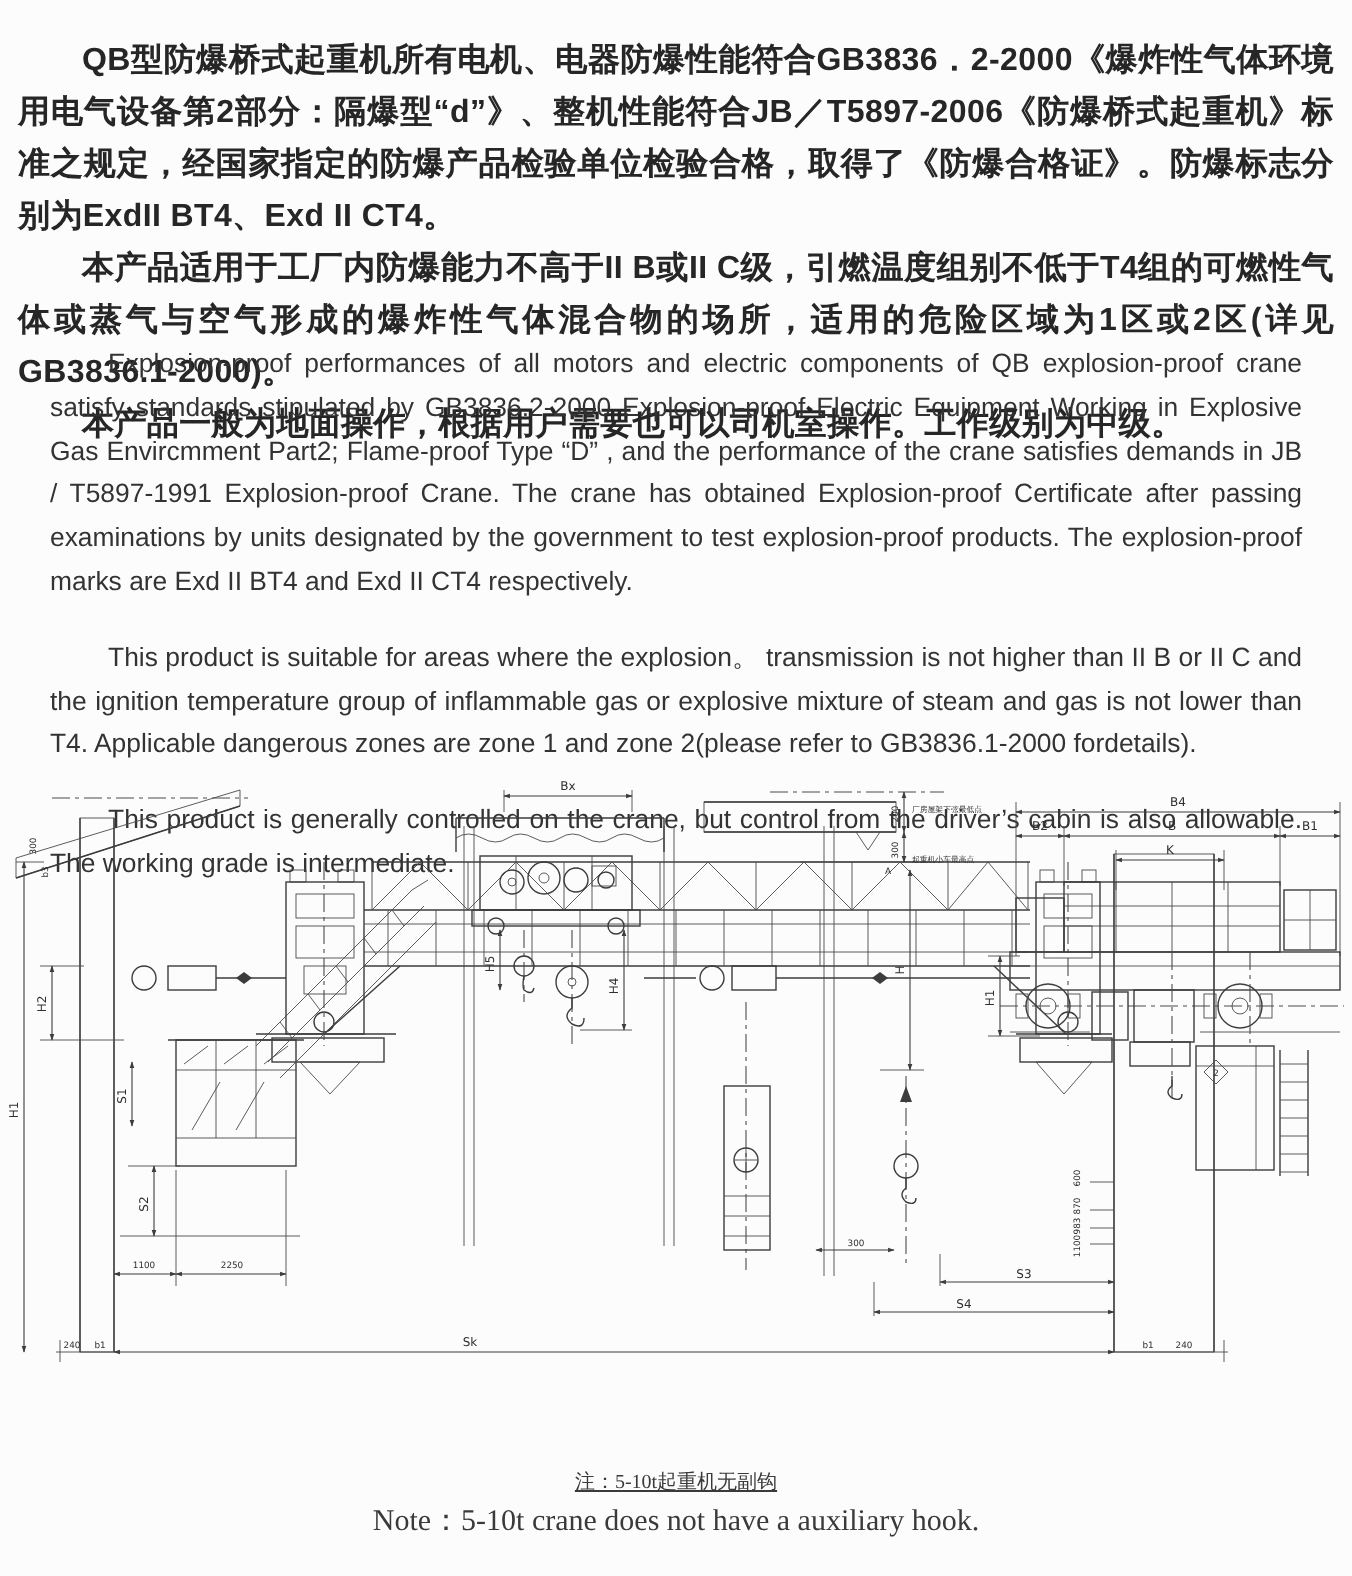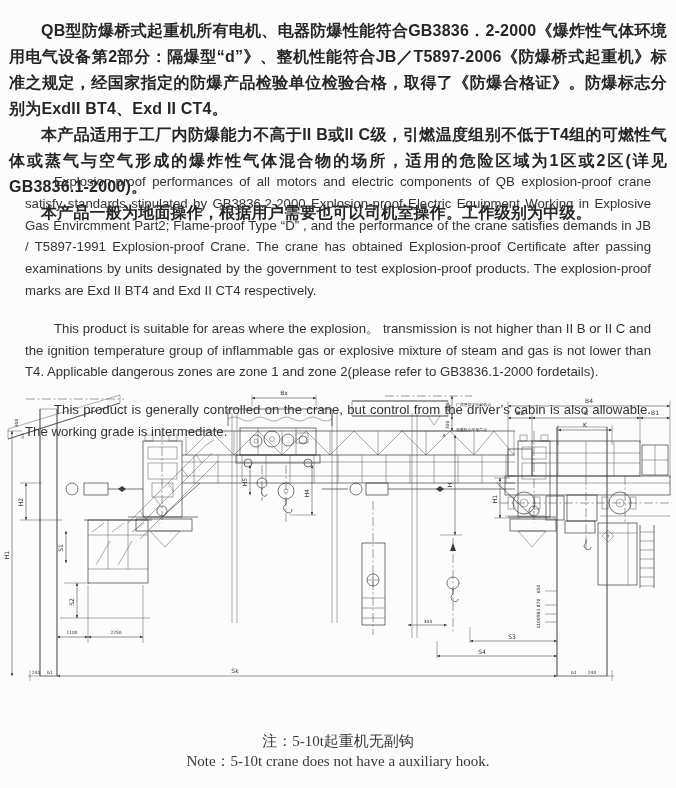--- a/index.html
+++ b/index.html
@@ -7,21 +7,21 @@
         font-family:"Liberation Sans",sans-serif;color:#222;overflow:hidden;}
   .cn-section{position:absolute;top:18px;left:9px;right:9px;font-size:16px;line-height:26px;
         font-weight:bold;color:#262626;text-align:justify;letter-spacing:.2px;}
   .cn-section p{margin:0;text-indent:2em;}
   .en-section{position:absolute;top:155px;left:9px;right:9px;font-size:13.2px;line-height:21.8px;
         color:#333;text-align:justify;}
   .en-section p{margin:16px;text-indent:2.2em;}
   .drawing-wrap{position:absolute;top:383px;left:0;width:676px;height:350px;}
   .note{position:absolute;top:732px;left:0;width:100%;text-align:center;
         font-family:"Liberation Serif",serif;color:#3a3a3a;}
-  .note .note-cn{font-size:15px;line-height:19px;margin:0;}
+  .note .note-cn{font-size:10px;line-height:19px;margin:0;text-decoration:underline;}
   .note .note-en{font-size:15px;line-height:20px;margin:0;}
   
   svg .ln{stroke:#3c3c3c;stroke-width:.7;fill:none;}
   svg .thin{stroke:#4a4a4a;stroke-width:.45;fill:none;}
   svg .cl{stroke:#4a4a4a;stroke-width:.55;fill:none;stroke-dasharray:9 2.5 2 2.5;}
   svg .dim{stroke:#3c3c3c;stroke-width:.55;fill:none;}
   svg .fil{fill:#3c3c3c;stroke:none;}
   svg text{font-family:"DejaVu Sans",sans-serif;fill:#2f2f2f;}
   svg .L{font-size:6px;}
   svg .S{font-size:4.4px;}

